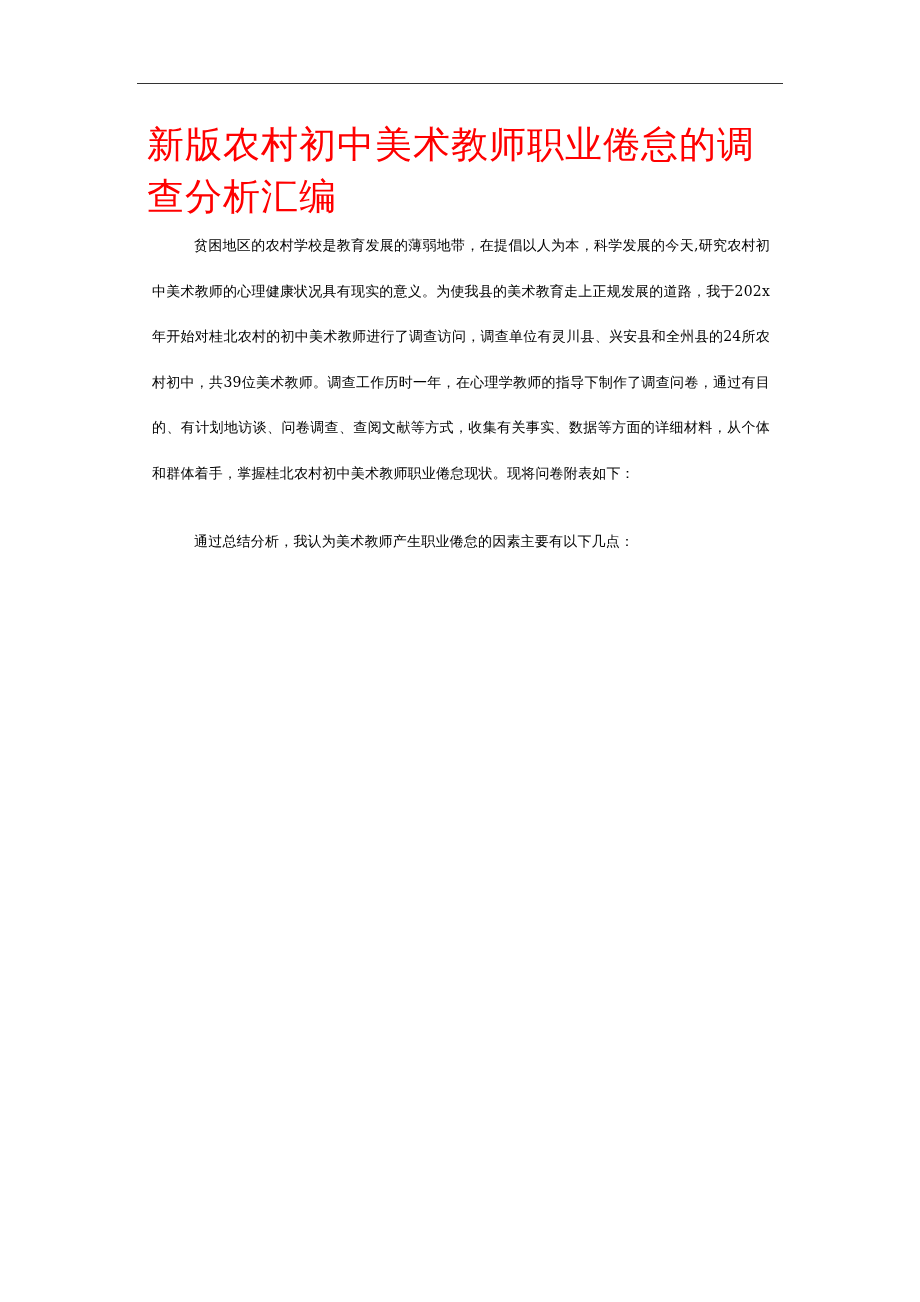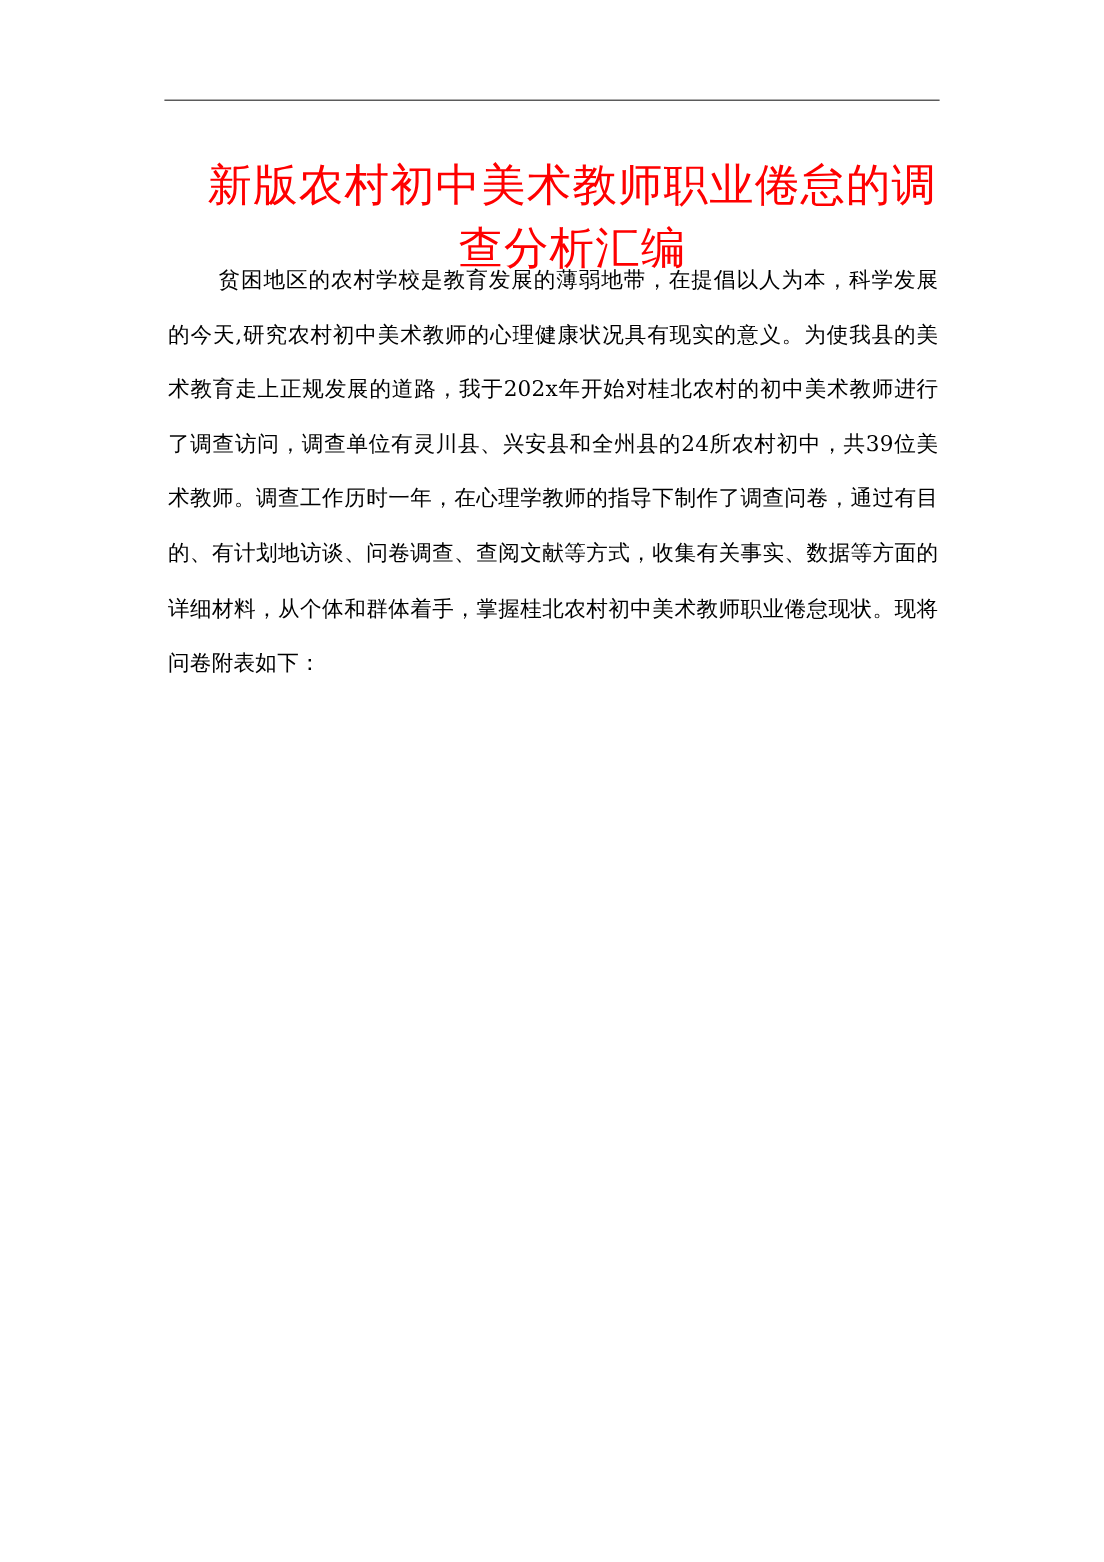--- a/index.html
+++ b/index.html
@@ -21,50 +21,50 @@
       top: 83px;
       width: 646px;
       height: 0;
       border-top: 1.5px solid #333333;
     }
     .title {
       position: absolute;
       left: 140px;
       top: 112px;
       width: 640px;
-      text-align: center;
       color: #ff0000;
       font-size: 37px;
       line-height: 52px;
       letter-spacing: 1px;
       font-family: "DejaVu Sans", "Liberation Sans", sans-serif;
-      margin: 17px;
+      margin: 7px;
       font-weight: normal;
     }
     .content {
       position: absolute;
       left: 140px;
       top: 211px;
       width: 642px;
     }
     .para {
-      margin: 0;
-      font-size: 18px;
+      margin: 12px;
+      font-size: 14px;
       line-height: 45.6px;
       text-indent: 42px;
       text-align: justify;
       letter-spacing: 0.2px;
       word-break: break-all;
     }
     .para + .para {
       margin-top: 22px;
     }
   </style>
 </head>
 <body>
 
 <div class="header-rule"></div>
 
 <h1 class="title">新版农村初中美术教师职业倦怠的调查分析汇编</h1>
 
 <div class="content">
   <p class="para">贫困地区的农村学校是教育发展的薄弱地带，在提倡以人为本，科学发展的今天,研究农村初中美术教师的心理健康状况具有现实的意义。为使我县的美术教育走上正规发展的道路，我于202x年开始对桂北农村的初中美术教师进行了调查访问，调查单位有灵川县、兴安县和全州县的24所农村初中，共39位美术教师。调查工作历时一年，在心理学教师的指导下制作了调查问卷，通过有目的、有计划地访谈、问卷调查、查阅文献等方式，收集有关事实、数据等方面的详细材料，从个体和群体着手，掌握桂北农村初中美术教师职业倦怠现状。现将问卷附表如下：</p>
+  <p class="para">通过总结分析，我认为美术教师产生职业倦怠的因素主要有以下几点：</p>
 </div>
 
 </body></html>

